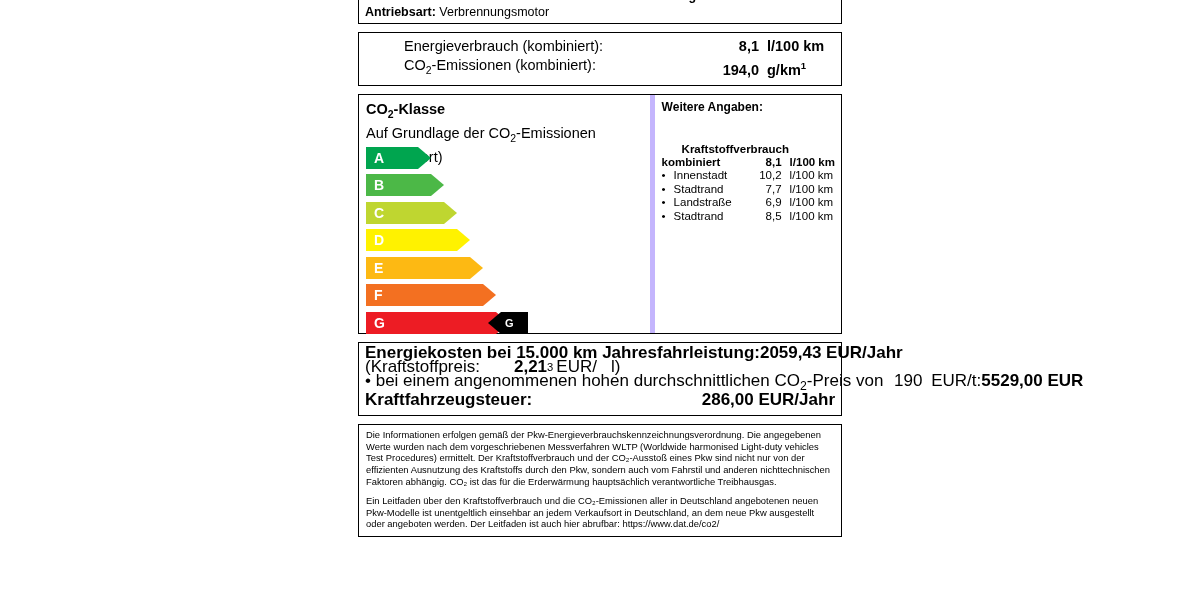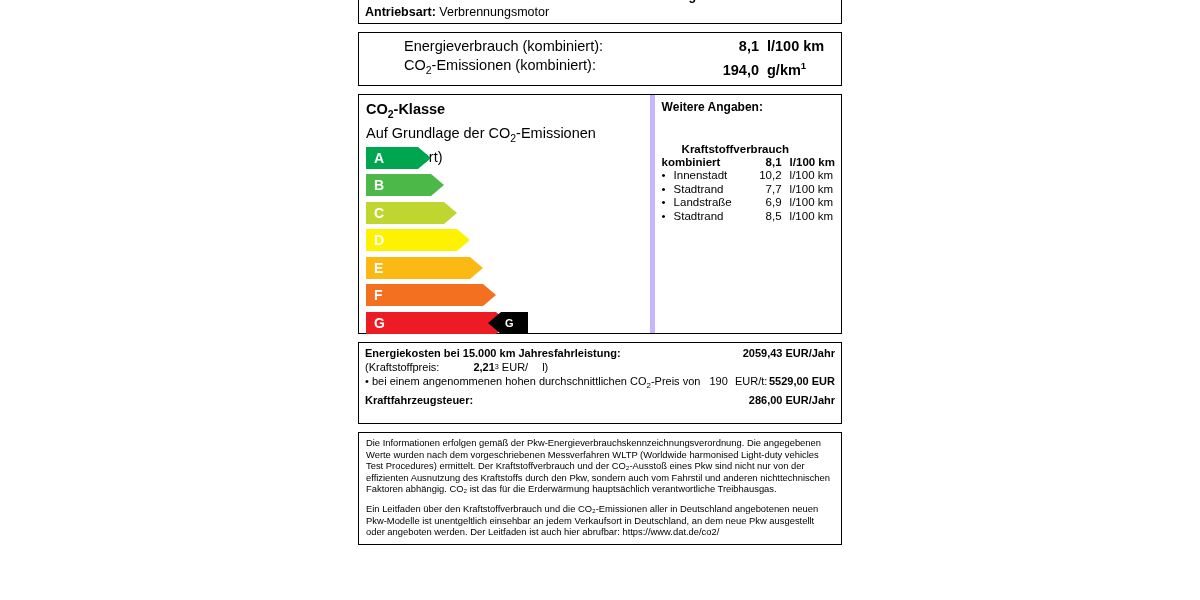--- a/index.html
+++ b/index.html
@@ -141,21 +141,21 @@
     white-space: nowrap;
     line-height: 13.5px;
   }
   .krow .k { width: 86px; }
   .krow .bullet { width: 12px; }
   .krow .v { width: 34px; text-align: right; }
   .krow .u { margin-left: 8px; }
   .krow.head .k, .krow.head .v, .krow.head .u { font-weight: bold; }
 
   
-  .costbox { padding: 3px 6px 16px 6px; font-size: 11px; line-height: 14px; }
+  .costbox { padding: 3px 6px 8px 6px; font-size: 17px; line-height: 14px; }
   .crow { display: flex; white-space: nowrap; }
   .crow .cl { flex: 1; }
   .crow .cv { font-weight: bold; text-align: right; }
   .bold { font-weight: bold; }
   .sub-line { display: flex; white-space: nowrap; }
 
   
   .legal {
     font-size: 9.4px;
     line-height: 11.6px;

